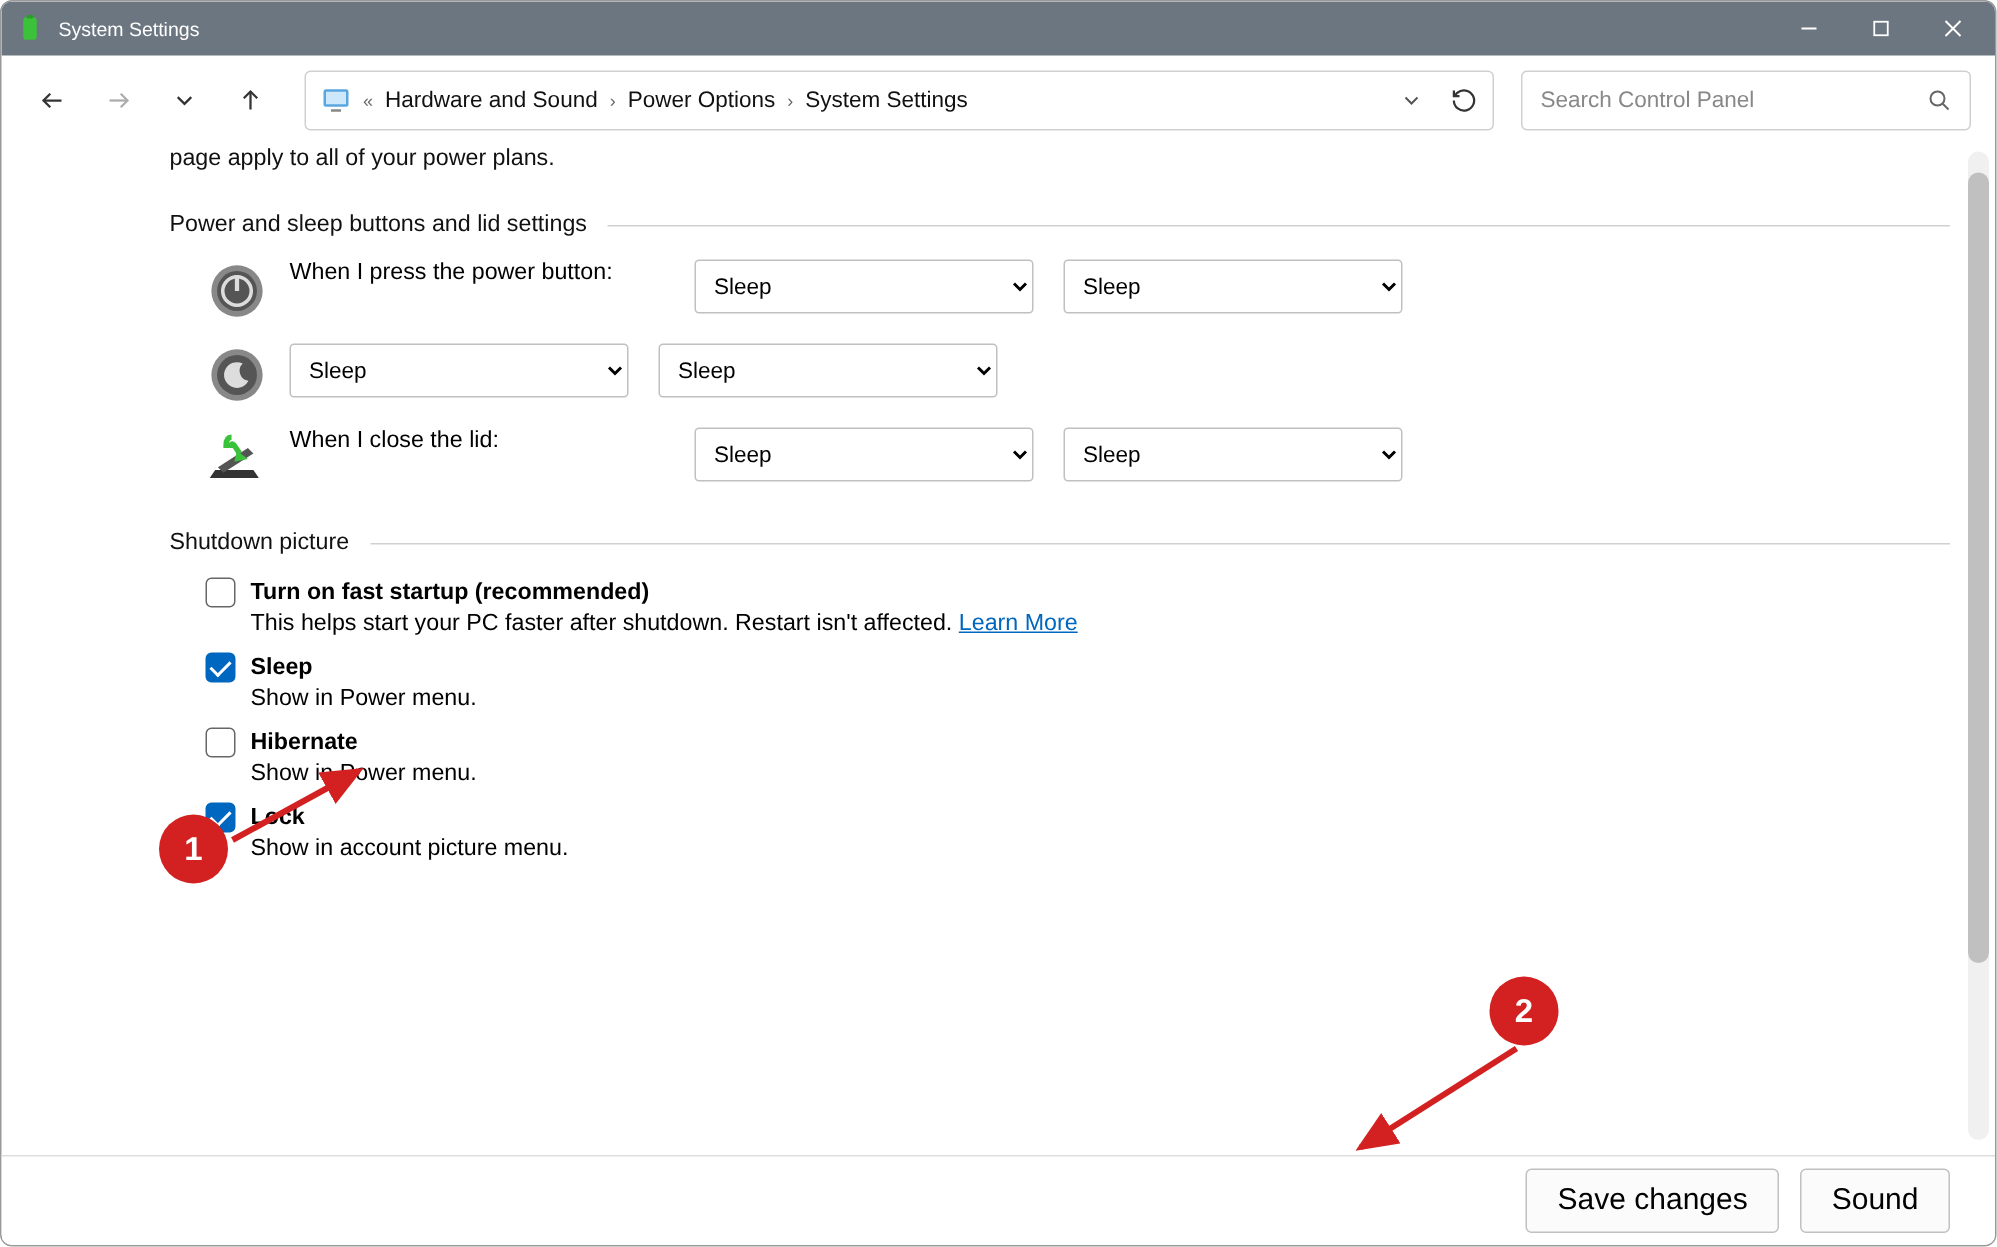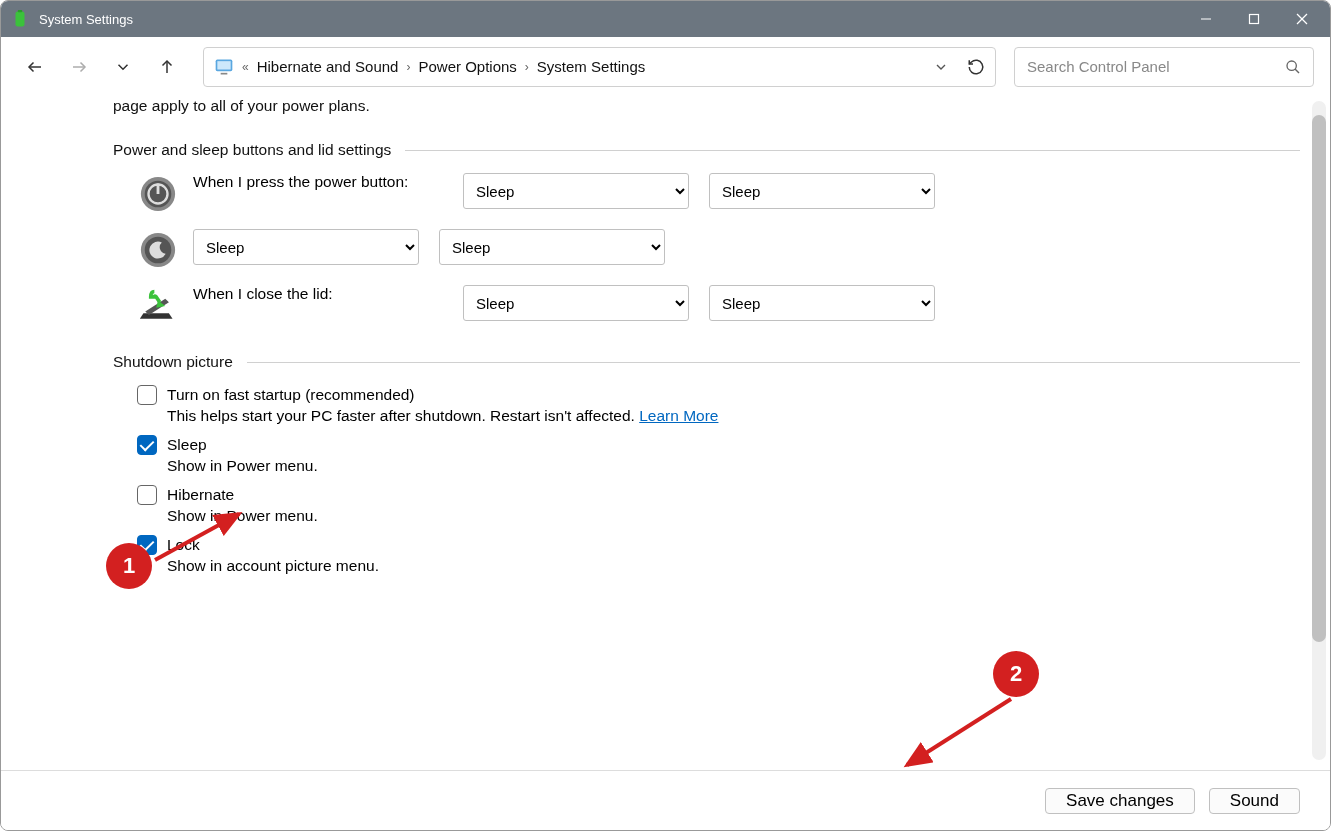--- a/index.html
+++ b/index.html
@@ -44,26 +44,26 @@
 .row .row-icon { width: 42px; height: 42px; margin-left: 24px; margin-right: 14px; display: flex; align-items: center; justify-content: center; }
 .row .row-label { font-size: 15.5px; width: 270px; }
 .row .selects { display: flex; gap: 20px; }
 select { width: 226px; height: 36px; border: 1px solid #c0c0c0; border-radius: 3px; padding: 0 8px; font-size: 15px; background: #fff; }
 
 .chk-item { margin-left: 24px; margin-top: 10px; }
 .chk-row { display: flex; align-items: center; gap: 10px; }
 .chk { width: 20px; height: 20px; border: 1.5px solid #666; border-radius: 4px; display: flex; align-items: center; justify-content: center; flex-shrink: 0; }
 .chk.checked { background: #0067c0; border-color: #0067c0; }
 .chk.checked::after { content: ""; width: 6px; height: 11px; border: solid #fff; border-width: 0 2.5px 2.5px 0; transform: rotate(45deg) translate(-1px, -1px); }
-.chk-label { font-size: 15.5px; font-weight: 400; }
+.chk-label { font-size: 15.5px; font-weight: 700; }
 .chk-desc { font-size: 15.5px; margin-left: 30px; margin-top: 2px; }
 .chk-desc a { color: #0067c0; text-decoration: underline; }
 
 .footer { position: absolute; bottom: 0; left: 0; right: 0; height: 60px; border-top: 1px solid #ddd; display: flex; align-items: center; justify-content: flex-end; padding: 0 30px; gap: 14px; background: #fff; }
-.footer button { height: 26px; padding: 0 20px; border: 1px solid #c0c0c0; background: #fbfbfb; border-radius: 4px; font-size: 17px; }
+.footer button { height: 43px; padding: 0 20px; border: 1px solid #c0c0c0; background: #fbfbfb; border-radius: 4px; font-size: 20px; }
 
 
 .annot-circle { position: absolute; width: 46px; height: 46px; border-radius: 50%; background: #d32020; color: #fff; display: flex; align-items: center; justify-content: center; font-size: 22px; font-weight: 600; z-index: 50; }
 .annot-arrow { position: absolute; z-index: 49; }
 </style>
 </head>
 <body>
 
 <div class="titlebar">
   <svg class="app-icon" viewBox="0 0 24 24">
@@ -114,21 +114,21 @@
       </svg>
     </div>
 
   <div class="address">
     <svg class="cp-icon" viewBox="0 0 24 24">
         <rect x="2" y="3" width="20" height="14" rx="2" fill="#5aa7e0"></rect>
         <rect x="4" y="5" width="16" height="10" fill="#cde8fb"></rect>
         <rect x="8" y="19" width="8" height="2" fill="#888"></rect>
       </svg>
     <span class="sep">«</span>
-    <span class="crumb">Hibernate and Sound</span>
+    <span class="crumb">Hardware and Sound</span>
     <span class="sep">›</span>
     <span class="crumb">Power Options</span>
     <span class="sep">›</span>
     <span class="crumb">System Settings</span>
     <span class="spacer"></span>
     <svg class="drop" width="16" height="16" viewBox="0 0 24 24" fill="none" stroke="#555" stroke-width="2">
         <polyline points="6 9 12 15 18 9"></polyline>
       </svg>
     <svg class="refresh" width="18" height="18" viewBox="0 0 24 24" fill="none" stroke="#333" stroke-width="2">
         <path d="M3 12a9 9 0 1 0 3-6.7L3 8"></path>

